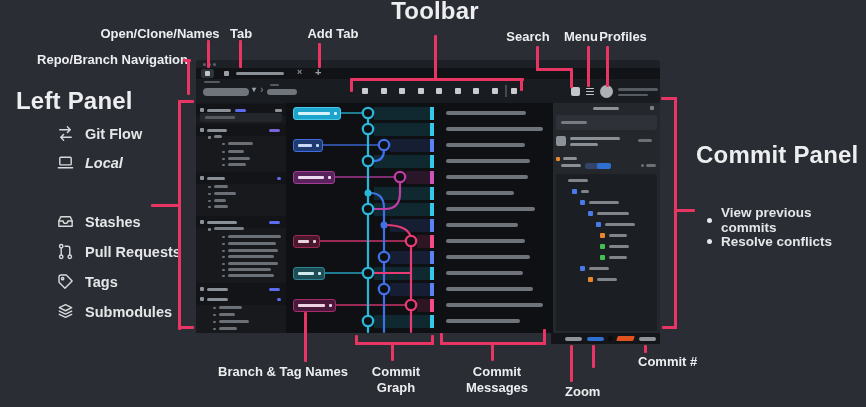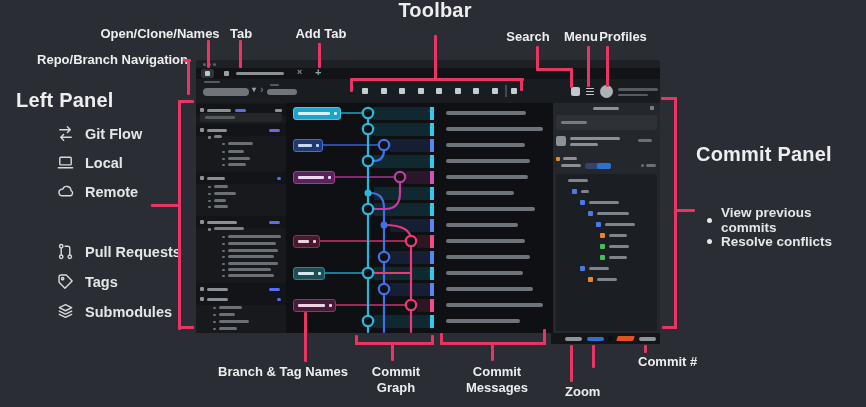--- a/index.html
+++ b/index.html
@@ -1,19 +1,19 @@
 <!DOCTYPE html>
 <html><head>
 <meta charset="utf-8">
 <style>
   html,body{margin:0;padding:0;background:#2a2d33;}
   .page{position:relative;width:866px;height:407px;background:#2a2d33;overflow:hidden;
         font-family:"Liberation Sans",sans-serif;}
   .lbl{position:absolute;color:#eceef0;font-size:13px;font-weight:700;white-space:nowrap;line-height:15px;}
-  .lbl.big{font-size:20px;letter-spacing:.2px;}
+  .lbl.big{font-size:24px;letter-spacing:.2px;}
   .lbl.ctr{transform:translateX(-50%);}
   .lbl.wrap{white-space:normal;text-align:center;line-height:16px;}
   .abs{position:absolute;}
   .bar{position:absolute;background:#8b9096;border-radius:2px;}
   #win{position:absolute;left:196px;top:60px;width:464px;height:284px;}
   .chrome{position:absolute;left:0;top:0;width:464px;height:8px;background:#1d2025;border-radius:4px 4px 0 0;}
   .dot3{position:absolute;top:3px;width:3px;height:3px;border-radius:50%;background:#5c6269;}
   .tabbar{position:absolute;left:0;top:8px;width:464px;height:11px;background:#111317;}
   .navrow{position:absolute;left:0;top:19px;width:464px;height:24px;background:#191d22;}
   .colL{position:absolute;left:0;top:43px;width:90px;height:230px;background:#17191d;}
@@ -30,46 +30,47 @@
   .bullet-dot{width:5px;height:5px;border-radius:50%;background:#e4e6e8;flex:0 0 auto;}
   svg.gsvg{position:absolute;left:0;top:0;pointer-events:none;}
 </style>
 </head>
 <body>
 
 <div class="page">
 
   <div class="lbl ctr" style="left:160px;top:26px;">Open/Clone/Names</div>
   <div class="lbl ctr" style="left:241px;top:26px;">Tab</div>
-  <div class="lbl ctr" style="left:321px;top:26px;">Add Tab</div>
+  <div class="lbl ctr" style="left:333px;top:26px;">Add Tab</div>
   <div class="lbl big ctr" style="left:435px;top:3px;">Toolbar</div>
   <div class="lbl ctr" style="left:528px;top:29px;">Search</div>
   <div class="lbl ctr" style="left:581px;top:29px;">Menu</div>
   <div class="lbl ctr" style="left:623px;top:29px;">Profiles</div>
   <div class="lbl" style="right:678px;top:52px;">Repo/Branch Navigation</div>
 
   <div class="lbl big" style="left:16px;top:93px;">Left Panel</div>
   <div class="panel-item" style="left:56px;top:124px;">
     <svg width="19" height="19" viewBox="0 0 20 20" fill="none" stroke="#d7d9db" stroke-width="1.5" stroke-linecap="round" stroke-linejoin="round">
         <path d="M4 6h11M12 3l3 3-3 3M16 14H5M8 11l-3 3 3 3"></path>
       </svg>
     <span>Git Flow</span>
   </div>
-  <div class="panel-item" style="left:56px;top:153px;">
+  <div class="panel-item" style="left:56px;top:153px;font-style:italic;">
     <svg width="19" height="19" viewBox="0 0 20 20" fill="none" stroke="#d7d9db" stroke-width="1.5" stroke-linecap="round" stroke-linejoin="round">
         <rect x="4" y="4.5" width="12" height="8" rx="1"></rect>
         <path d="M2.5 15.5h15"></path>
       </svg>
     <span>Local</span>
   </div>
-  <div class="panel-item" style="left:56px;top:182px;">
-    <svg width="19" height="19" viewBox="0 0 20 20" fill="none" stroke="#d7d9db" stroke-width="1.5" stroke-linecap="round" stroke-linejoin="round">
-        <path d="M6.5 14.5a3.5 3.5 0 1 1 .6-6.96A4.5 4.5 0 0 1 15.8 9a2.9 2.9 0 0 1-.8 5.5z"></path>
-      </svg>
-    <span>Remote</span>
+  <div class="panel-item" style="left:56px;top:212px;">
+    <svg width="19" height="19" viewBox="0 0 20 20" fill="none" stroke="#d7d9db" stroke-width="1.5" stroke-linecap="round" stroke-linejoin="round">
+        <path d="M3 9.5 5 5h10l2 4.5V15H3z"></path>
+        <path d="M3 9.5h4.5a2.5 2.5 0 0 0 5 0H17"></path>
+      </svg>
+    <span>Stashes</span>
   </div>
   <div class="panel-item" style="left:56px;top:242px;">
     <svg width="19" height="19" viewBox="0 0 20 20" fill="none" stroke="#d7d9db" stroke-width="1.5" stroke-linecap="round" stroke-linejoin="round">
         <circle cx="5.5" cy="4.5" r="1.8"></circle>
         <circle cx="5.5" cy="15.5" r="1.8"></circle>
         <circle cx="14.5" cy="15.5" r="1.8"></circle>
         <path d="M5.5 6.5v7M9.5 4.5h3a2 2 0 0 1 2 2v7"></path>
       </svg>
     <span>Pull Requests</span>
   </div>

